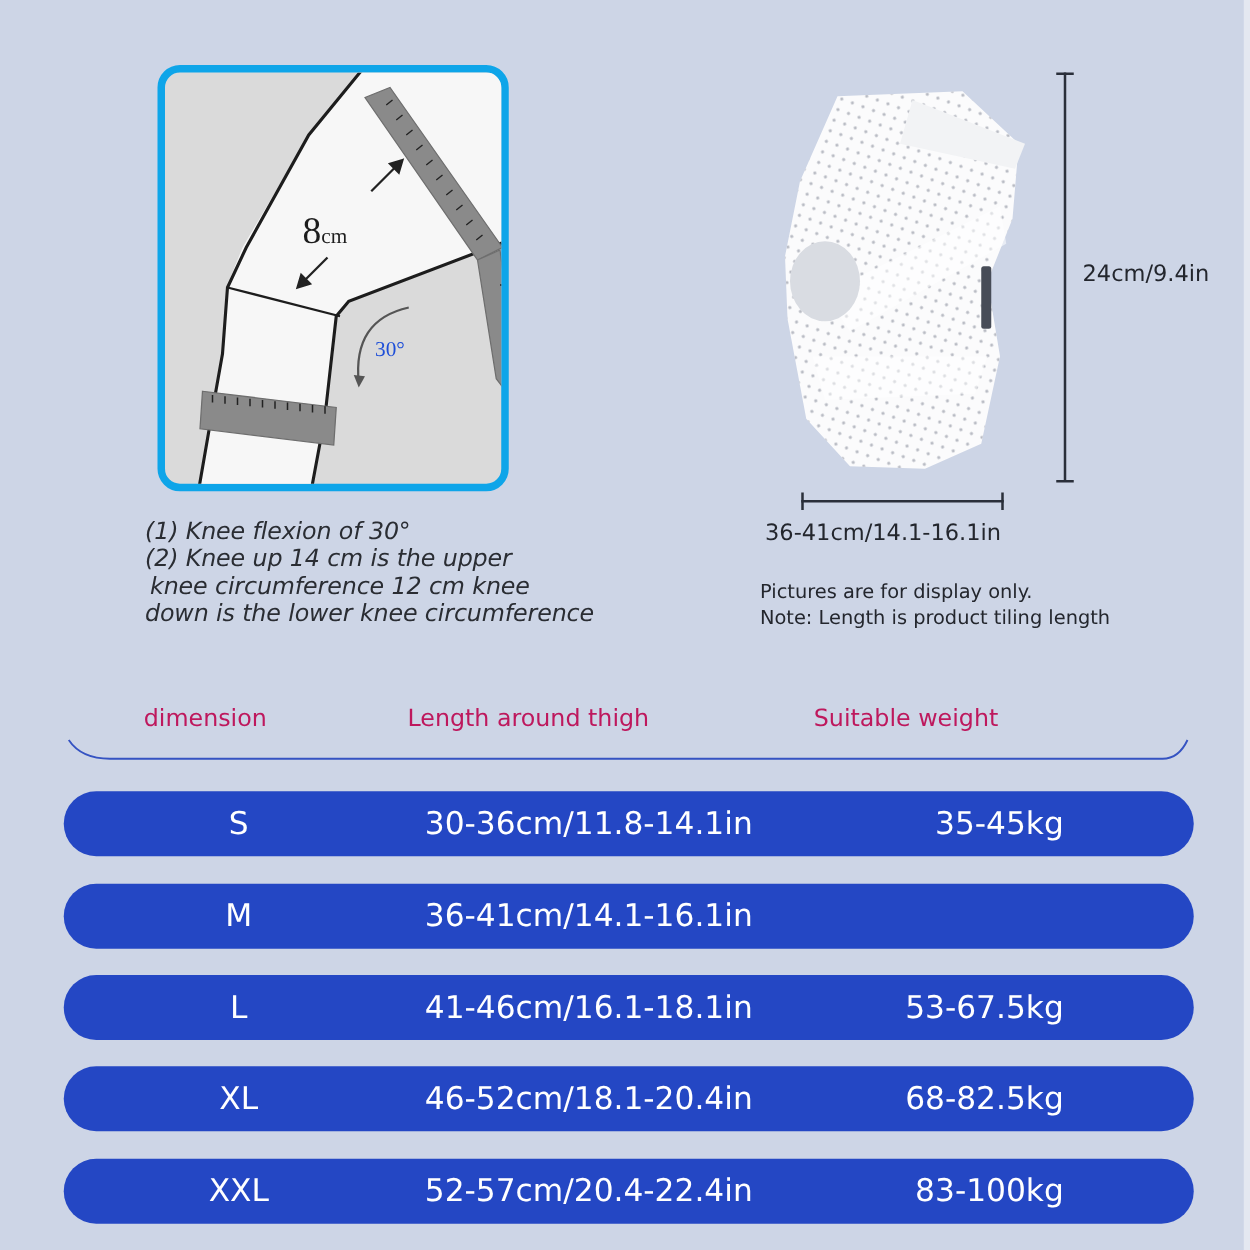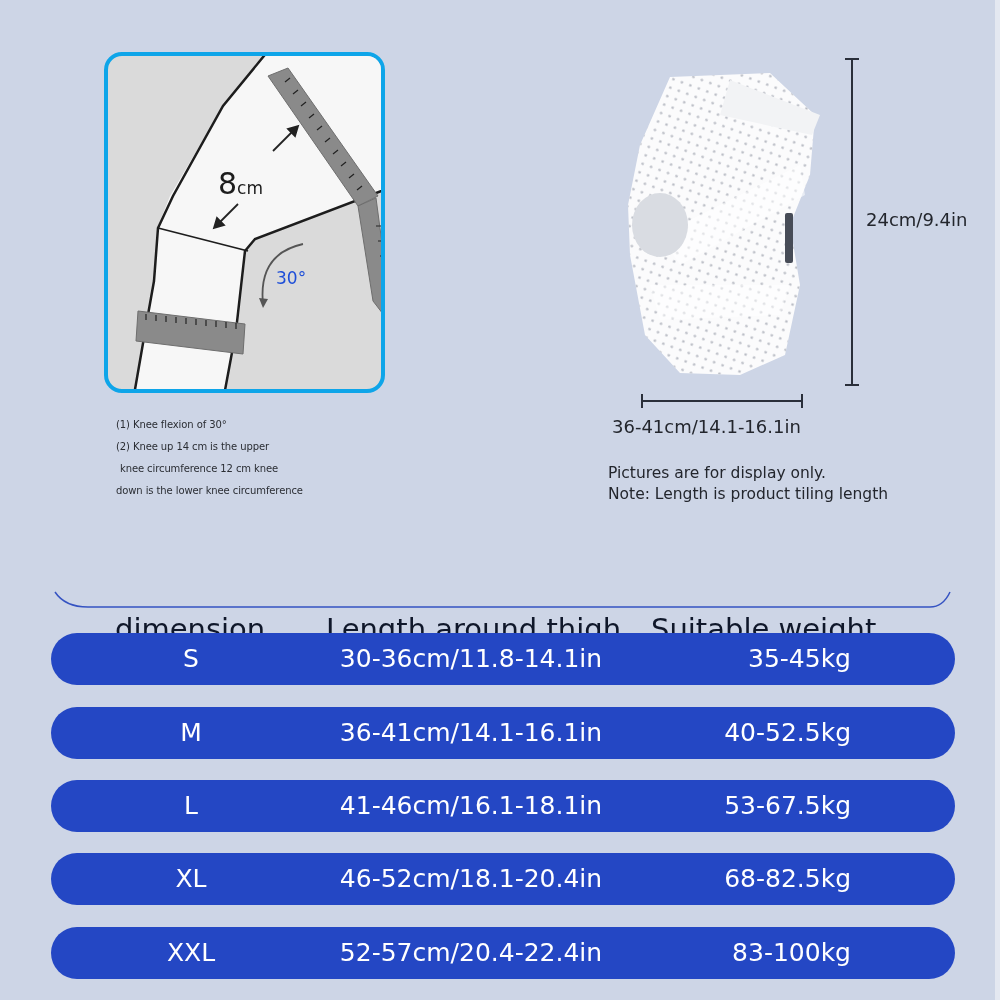--- a/index.html
+++ b/index.html
@@ -8,28 +8,29 @@
     background: #cdd5e6;
     font-family: "DejaVu Sans", "Liberation Sans", sans-serif;
     position: relative;
   }
   .edge-strip {
     position: absolute; left: 995px; top: 0; width: 5px; height: 1000px;
     background: #e4e8f1;
   }
   
   .knee-box {
-    position: absolute; left: 104px; top: 52px; width: 281px; height: 341px;
-    background: #dadada; border: 4px solid #0ea5e9; border-radius: 18px;
+    position: absolute; left: 126px; top: 52px; width: 281px; height: 341px;
+    background: #dadada; border: 6px solid #0ea5e9; border-radius: 18px;
     overflow: hidden;
+    font-family: Liberation Serif, serif;
   }
   .knee-box svg { position: absolute; left: 0; top: 0; }
   .instructions {
     position: absolute; left: 116px; top: 414px; width: 360px;
-    font-size: 10px; line-height: 22px; color: #2a2d33; letter-spacing: -0.1px;
+    font-size: 19px; line-height: 22px; color: #2a2d33; letter-spacing: -0.1px; font-style: italic;
   }
   .instructions div { white-space: nowrap; }
   .instructions .indent { padding-left: 4px; }
 
   
   .product { position: absolute; left: 620px; top: 55px; width: 200px; height: 330px; }
   .vbar { position: absolute; left: 851px; top: 58px; width: 2px; height: 327px; background: #2a2f3a; }
   .vbar-cap { position: absolute; left: 845px; width: 14px; height: 2px; background: #2a2f3a; }
   .hbar { position: absolute; left: 641px; top: 400px; width: 162px; height: 2px; background: #2a2f3a; }
   .hbar-cap { position: absolute; top: 394px; width: 2px; height: 14px; background: #2a2f3a; }
@@ -42,21 +43,21 @@
   .note {
     position: absolute; left: 608px; top: 463px; font-size: 15.5px; line-height: 21px; color: #23262d;
   }
   .note div { white-space: nowrap; }
 
   
   .table-header {
     position: absolute; left: 50px; top: 560px; width: 910px; height: 50px;
   }
   .th {
-    position: absolute; top: 4px; font-size: 29px; color: #0f172a; white-space: nowrap; margin-top: 48px;
+    position: absolute; top: 4px; font-size: 19px; color: #be185d; white-space: nowrap;
   }
   .header-line { position: absolute; left: 0; top: 0; }
   .row {
     position: absolute; left: 51px; width: 904px; height: 52px;
     background: #2447c4; border-radius: 26px;
     color: #ffffff; font-size: 25px;
   }
   .cell { position: absolute; top: 11px; white-space: nowrap; text-align: center; }
   .c1 { left: 0; width: 280px; }
   .c2 { left: 250px; width: 340px; }
@@ -172,21 +173,20 @@
 </div>
 
 <div class="row" style="top:633px;">
   <div class="cell c1">S</div>
   <div class="cell c2">30-36cm/11.8-14.1in</div>
   <div class="cell c3">35-45kg</div>
 </div>
 <div class="row" style="top:707px;">
   <div class="cell c1">M</div>
   <div class="cell c2">36-41cm/14.1-16.1in</div>
-  <div class="cell c3">40-52.5kg</div>
 </div>
 <div class="row" style="top:780px;">
   <div class="cell c1">L</div>
   <div class="cell c2">41-46cm/16.1-18.1in</div>
   <div class="cell c3">53-67.5kg</div>
 </div>
 <div class="row" style="top:853px;">
   <div class="cell c1">XL</div>
   <div class="cell c2">46-52cm/18.1-20.4in</div>
   <div class="cell c3">68-82.5kg</div>

